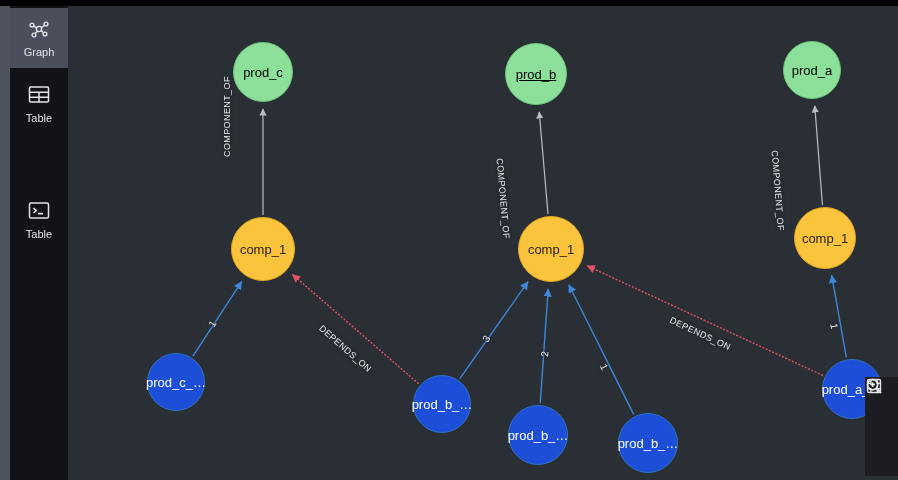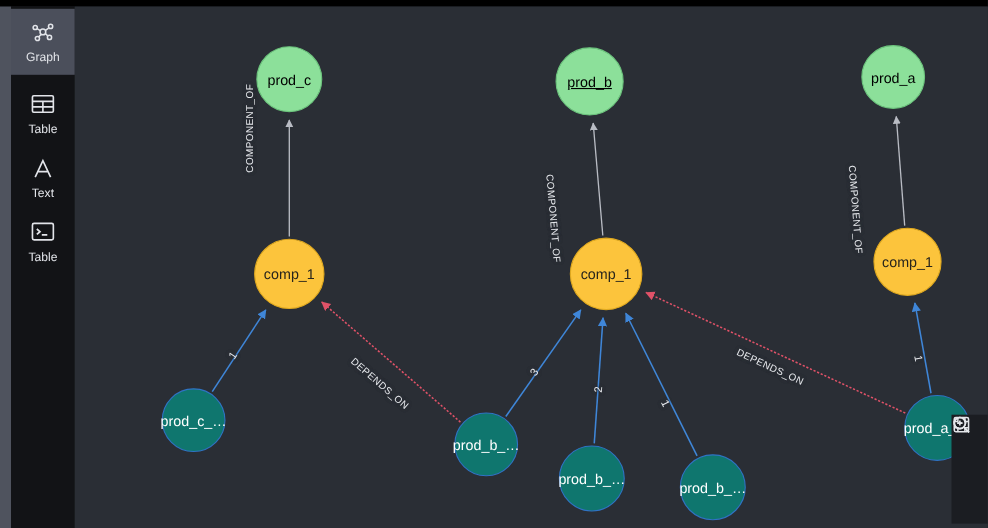--- a/index.html
+++ b/index.html
@@ -39,21 +39,21 @@
 
   
   .node{position:absolute;border-radius:50%;display:flex;align-items:center;
         justify-content:center;box-sizing:border-box;cursor:pointer;}
   .node .nlabel{font-size:13px;white-space:nowrap;pointer-events:none;}
   .node.green{background:#8ce09a;border:1px solid #6cc47d;}
   .node.green .nlabel{color:#000000;}
   .node.amber{background:#fcc githubplaceholder;}
   .node.amber{background:#fcc43c;border:1px solid #e0a91f;}
   .node.amber .nlabel{color:#27241c;}
-  .node.blue{background:#0f766e;border:1px solid #2f73c4;}
+  .node.blue{background:#1d4ed8;border:1px solid #2f73c4;}
   .node.blue .nlabel{color:#ffffff;}
 
   
   .edge-label{
     position:absolute;color:#e8eaee;font-size:9px;letter-spacing:.4px;
     white-space:nowrap;transform-origin:0 0;pointer-events:none;
     text-shadow:0 0 3px #2a2e35,0 0 3px #2a2e35;
   }
   .edge-label.num{font-size:10px;}
 
@@ -93,28 +93,20 @@
     <div class="act-item" style="top:68px">
       <span class="act-icon">
         <svg width="24" height="22" viewBox="0 0 24 22" fill="none" stroke="#e2e4e9" stroke-width="1.5">
           <rect x="2.5" y="3" width="19" height="15" rx="1.2"></rect>
           <path d="M2.5 8.2h19M2.5 13.2h19M12 8.2V18"></path>
         </svg>
       </span>
       <span class="label">Table</span>
     </div>
 
-    <div class="act-item" style="top:126px">
-      <span class="act-icon">
-        <svg width="24" height="24" viewBox="0 0 24 24" fill="none" stroke="#e2e4e9" stroke-width="1.5">
-          <path d="M5 19 12 4l7 15M8 14h8"></path>
-        </svg>
-      </span>
-      <span class="label">Text</span>
-    </div>
 
     <div class="act-item" style="top:184px">
       <span class="act-icon">
         <svg width="24" height="22" viewBox="0 0 24 22" fill="none" stroke="#e2e4e9" stroke-width="1.5">
           <rect x="2.5" y="3" width="19" height="15" rx="1.5"></rect>
           <path d="M6.5 8.2 9.3 10.6 6.5 13M11 13.6h5" stroke-width="1.6"></path>
         </svg>
       </span>
       <span class="label">Table</span>
     </div>

